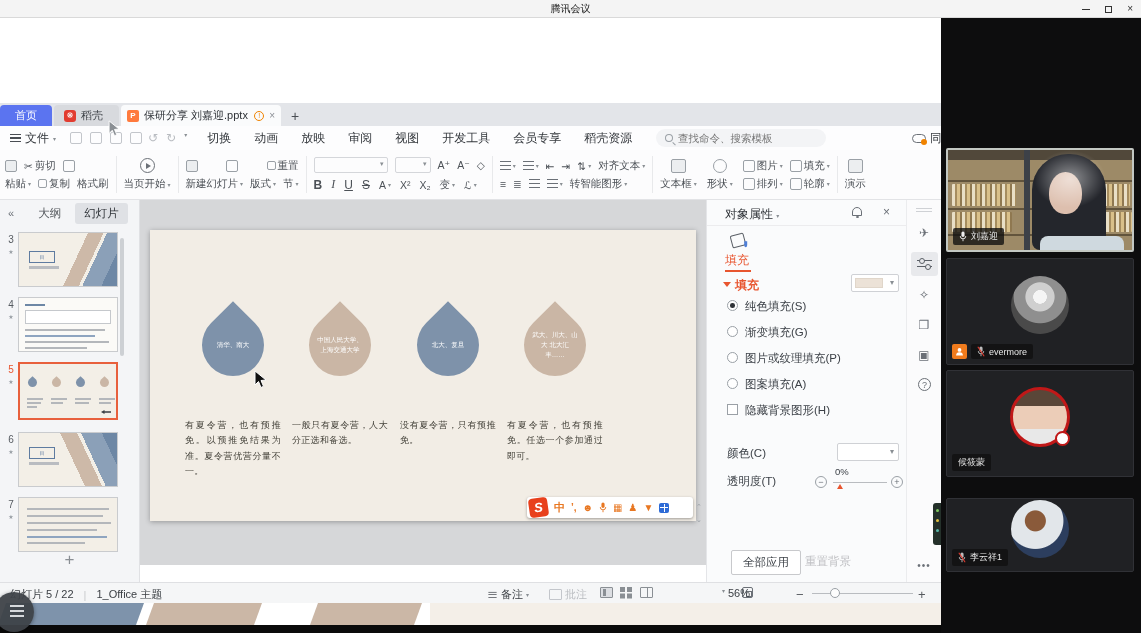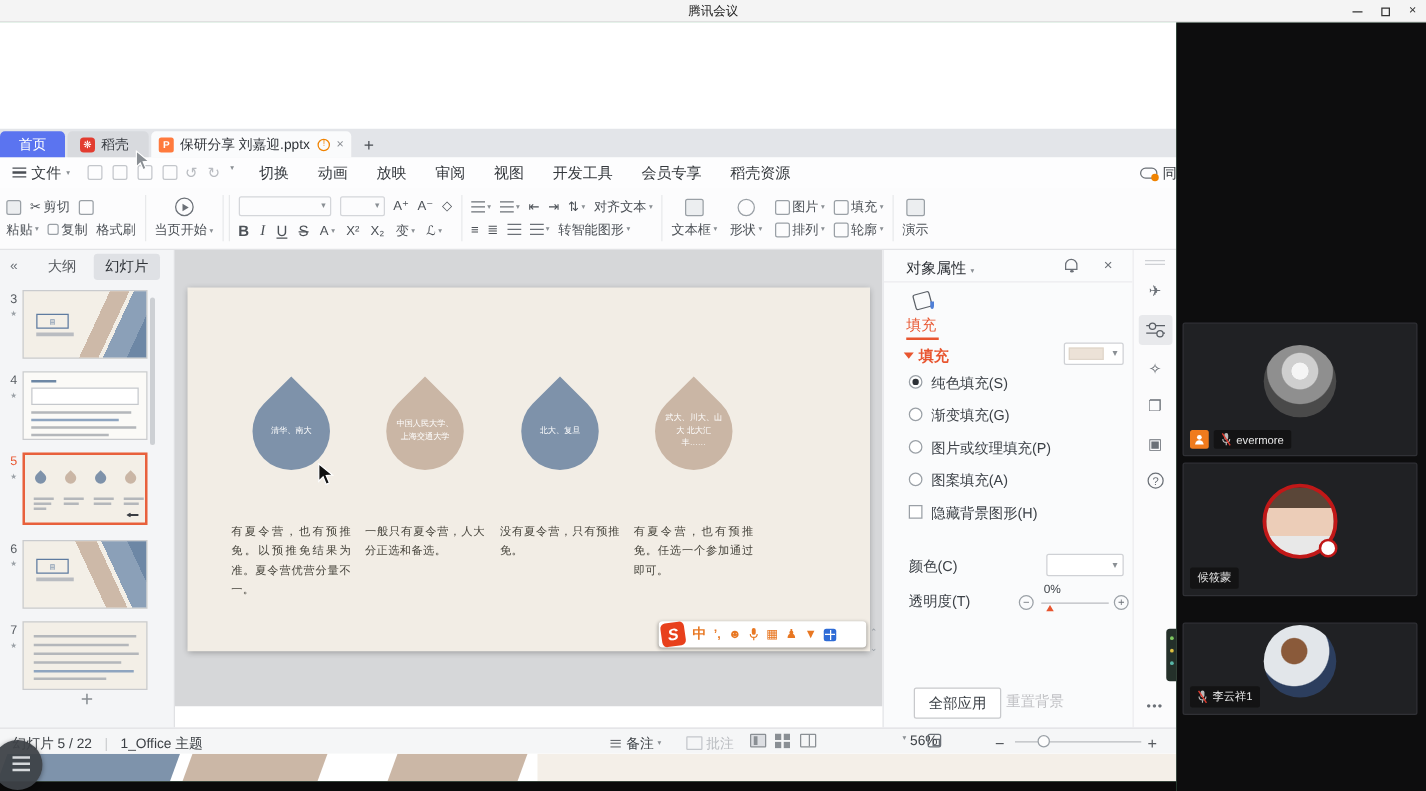--- a/index.html
+++ b/index.html
@@ -283,20 +283,24 @@
     <div class="mb-menus">
       <span class="mb-menu">切换</span>
       <span class="mb-menu">动画</span>
       <span class="mb-menu">放映</span>
       <span class="mb-menu">审阅</span>
       <span class="mb-menu">视图</span>
       <span class="mb-menu">开发工具</span>
       <span class="mb-menu">会员专享</span>
       <span class="mb-menu">稻壳资源</span>
     </div>
+    <div class="searchbox">
+      <span class="mag"></span>
+      <input placeholder="查找命令、搜索模板" style="">
+    </div>
   </div>
   <div class="mb-right">
     <span class="grp">
         <span class="cloud"></span>
         <span>同步异常</span>
       </span>
     <span class="grp">
         <span>协作</span>
       </span>
     <span class="grp">
@@ -329,20 +333,44 @@
     </div>
     <div class="rsep"></div>
     <div class="rgroup" style="align-items:center;">
       <span class="playic"></span>
       <span class="rbtn">
           <span>当页开始</span>
           <span class="car">▾</span>
         </span>
     </div>
     <div class="rsep"></div>
+    <div class="rgroup">
+      <div class="rrow" style="justify-content:space-between;">
+        <span class="ric solid"></span>
+        <span class="ric"></span>
+        <span class="rbtn">
+            <span class="ric" style="width:9px;height:9px;"></span>
+            <span>重置</span>
+          </span>
+      </div>
+      <div class="rrow">
+        <span class="rbtn">
+            <span>新建幻灯片</span>
+            <span class="car">▾</span>
+          </span>
+        <span class="rbtn">
+            <span>版式</span>
+            <span class="car">▾</span>
+          </span>
+        <span class="rbtn">
+            <span>节</span>
+            <span class="car">▾</span>
+          </span>
+      </div>
+    </div>
     <div class="rsep"></div>
     <div class="rgroup">
       <div class="rrow">
         <span class="selbox"></span>
         <span class="selbox small"></span>
         <span class="rbtn">A⁺</span>
         <span class="rbtn">A⁻</span>
         <span class="rbtn">◇</span>
       </div>
       <div class="rrow" style="gap:9px;">
@@ -677,20 +705,43 @@
   </div>
 
   <div class="abs edgetab">
     <i style="top:6px;background:#7ec960;"></i>
     <i style="top:16px;background:#e0c040;"></i>
     <i style="top:26px;background:#58b7a8;"></i>
   </div>
 
   <div class="abs sidebar">
 
+    <div class="tile video" style="top:130px;height:104px;">
+      <div class="v1-top"></div>
+      <div class="v1-shelf" style="top:30px;"></div>
+      <div class="v1-shelf" style="top:58px;"></div>
+      <div class="v1-shelf" style="top:84px;"></div>
+      <div class="v1-books" style="left:4px;top:34px;width:64px;height:22px;"></div>
+      <div class="v1-books" style="left:4px;top:62px;width:60px;height:20px;"></div>
+      <div class="v1-books" style="left:126px;top:34px;width:56px;height:22px;"></div>
+      <div class="v1-books" style="left:118px;top:62px;width:66px;height:20px;"></div>
+      <div class="v1-pole"></div>
+      <div class="v1-hair"></div>
+      <div class="v1-face"></div>
+      <div class="v1-body"></div>
+      <div class="v1-glow"></div>
+      <div class="chip">
+        <svg class="micw" width="8" height="11" viewBox="0 0 10 14">
+            <rect x="3" y="0.5" width="4" height="7" rx="2" fill="#eee"></rect>
+            <path d="M1.5 6.5a3.5 3.5 0 0 0 7 0" fill="none" stroke="#eee" stroke-width="1.2"></path>
+            <line x1="5" y1="10.5" x2="5" y2="13" stroke="#eee" stroke-width="1.2"></line>
+          </svg>
+        <span>刘嘉迎</span>
+      </div>
+    </div>
 
     <div class="tile" style="top:240px;height:107px;">
       <div class="av av-anime"></div>
       <div class="badge-host">
         <svg width="9" height="9" viewBox="0 0 10 10">
             <circle cx="5" cy="3.2" r="2.1" fill="#fff"></circle>
             <path d="M1.2 9.5a3.8 3.8 0 0 1 7.6 0z" fill="#fff"></path>
           </svg>
       </div>
       <div class="chip shift">

